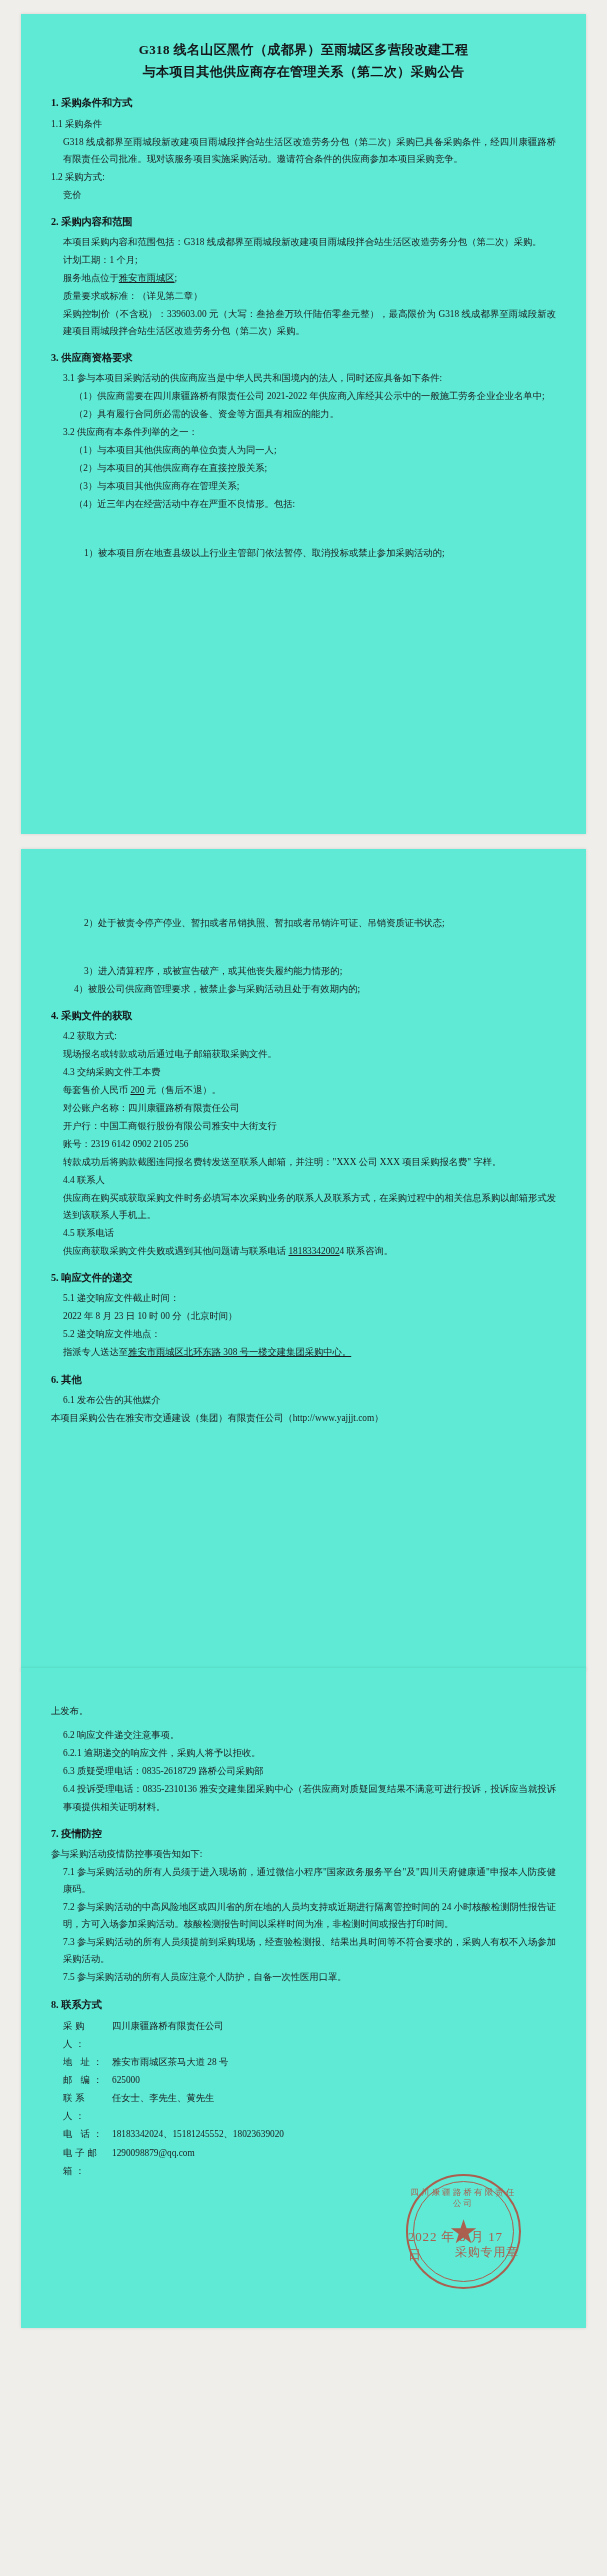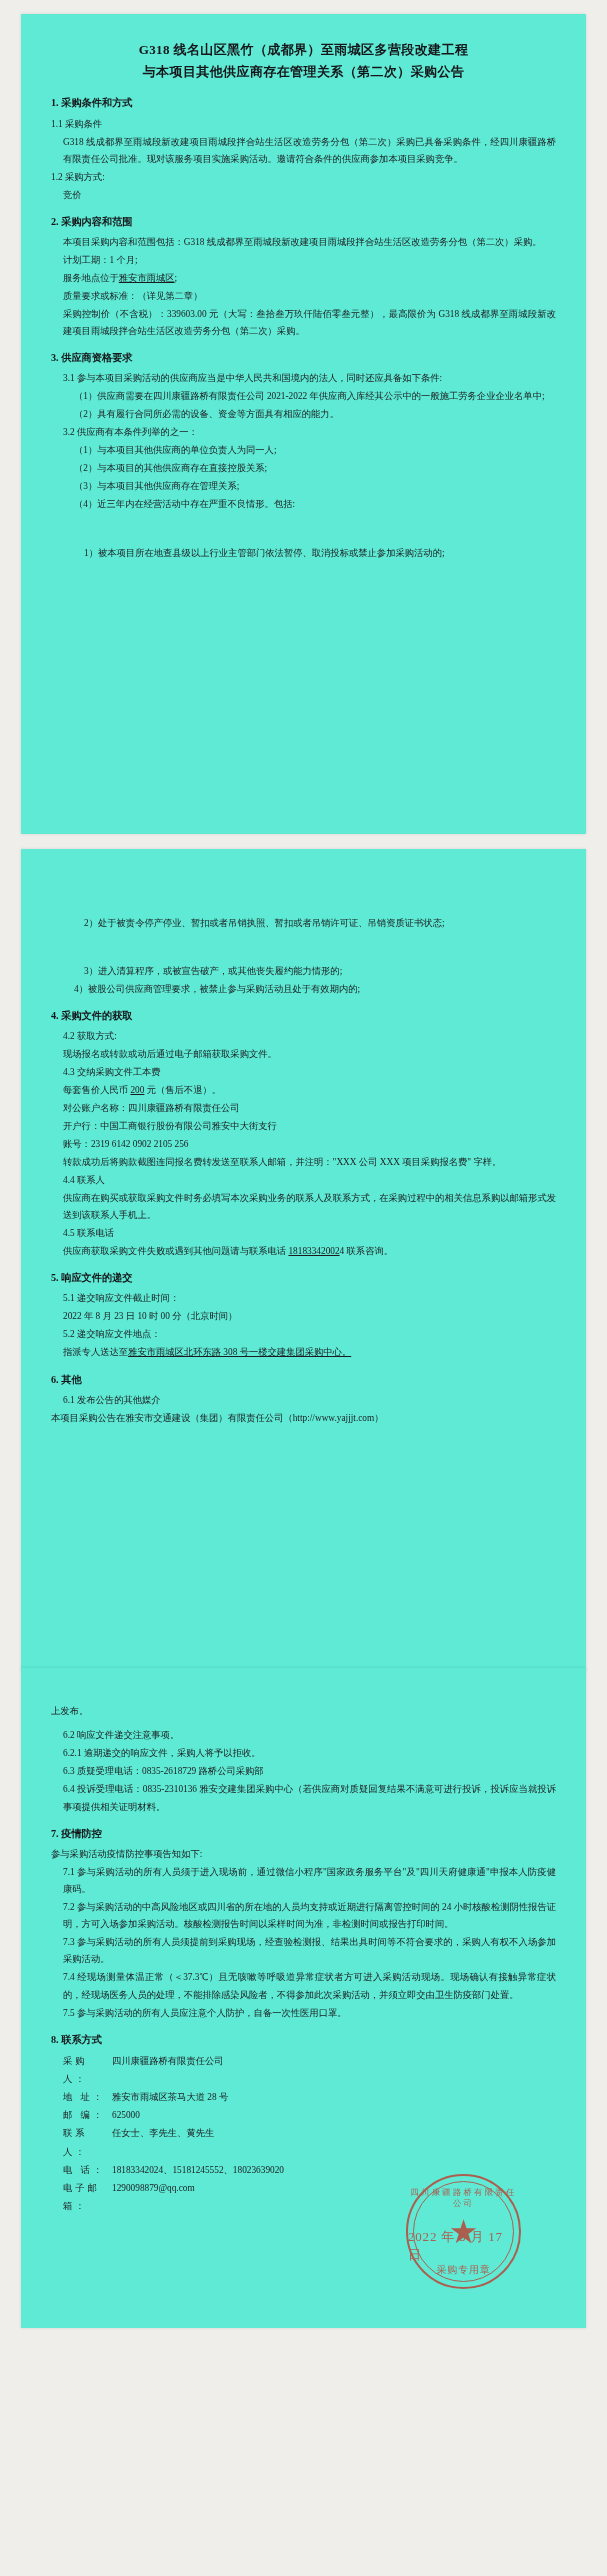--- a/index.html
+++ b/index.html
@@ -77,22 +77,22 @@
   }
   .seal .arc{
     position:absolute;left:0;right:0;top:10.6px;text-align:center;
     font-size:8.3px;color:#c0392b;letter-spacing:2.3px;
   }
   .seal .date{
     position:absolute;left:0;right:0;bottom:23px;text-align:left;
     font-size:13px;color:#c0392b;letter-spacing:0.8px;
   }
   .seal .bottomtxt{
-    position:absolute;left:0;right:0;bottom:10px;text-align:center;
-    font-size:10px;color:#c0392b;letter-spacing:0.8px;
+    position:absolute;left:0;right:0;bottom:26px;text-align:right;
+    font-size:12px;color:#c0392b;letter-spacing:0.8px;
   }
   .sealwrap{position:relative;height:129px;}
 </style>
 </head>
 <body>
 
 <div class="page">
 
   <div class="sheet s1">
     <div class="inner">
@@ -168,21 +168,20 @@
       <p class="i1">6.2 响应文件递交注意事项。</p>
       <p class="i1">6.2.1 逾期递交的响应文件，采购人将予以拒收。</p>
       <p class="i1">6.3 质疑受理电话：0835-2618729 路桥公司采购部</p>
       <p class="i1">6.4 投诉受理电话：0835-2310136 雅安交建集团采购中心（若供应商对质疑回复结果不满意可进行投诉，投诉应当就投诉事项提供相关证明材料。</p>
 
       <h2 class="sec">7. 疫情防控</h2>
       <p class="ind">参与采购活动疫情防控事项告知如下:</p>
       <p class="i1">7.1 参与采购活动的所有人员须于进入现场前，通过微信小程序"国家政务服务平台"及"四川天府健康通"申报本人防疫健康码。</p>
       <p class="i1">7.2 参与采购活动的中高风险地区或四川省的所在地的人员均支持或近期进行隔离管控时间的 24 小时核酸检测阴性报告证明，方可入场参加采购活动。核酸检测报告时间以采样时间为准，非检测时间或报告打印时间。</p>
       <p class="i1">7.3 参与采购活动的所有人员须提前到采购现场，经查验检测报、结果出具时间等不符合要求的，采购人有权不入场参加采购活动。</p>
-      <p class="i1">7.4 经现场测量体温正常（＜37.3℃）且无咳嗽等呼吸道异常症状者方可进入采购活动现场。现场确认有接触异常症状的，经现场医务人员的处理，不能排除感染风险者，不得参加此次采购活动，并须立即交由卫生防疫部门处置。</p>
       <p class="i1">7.5 参与采购活动的所有人员应注意个人防护，自备一次性医用口罩。</p>
 
       <h2 class="sec">8. 联系方式</h2>
       <div class="contact-table">
         <div class="ct-row">
           <div class="ct-k">采购人：</div>
           <div class="ct-v">四川康疆路桥有限责任公司</div>
         </div>
         <div class="ct-row">
           <div class="ct-k">地 址：</div>

